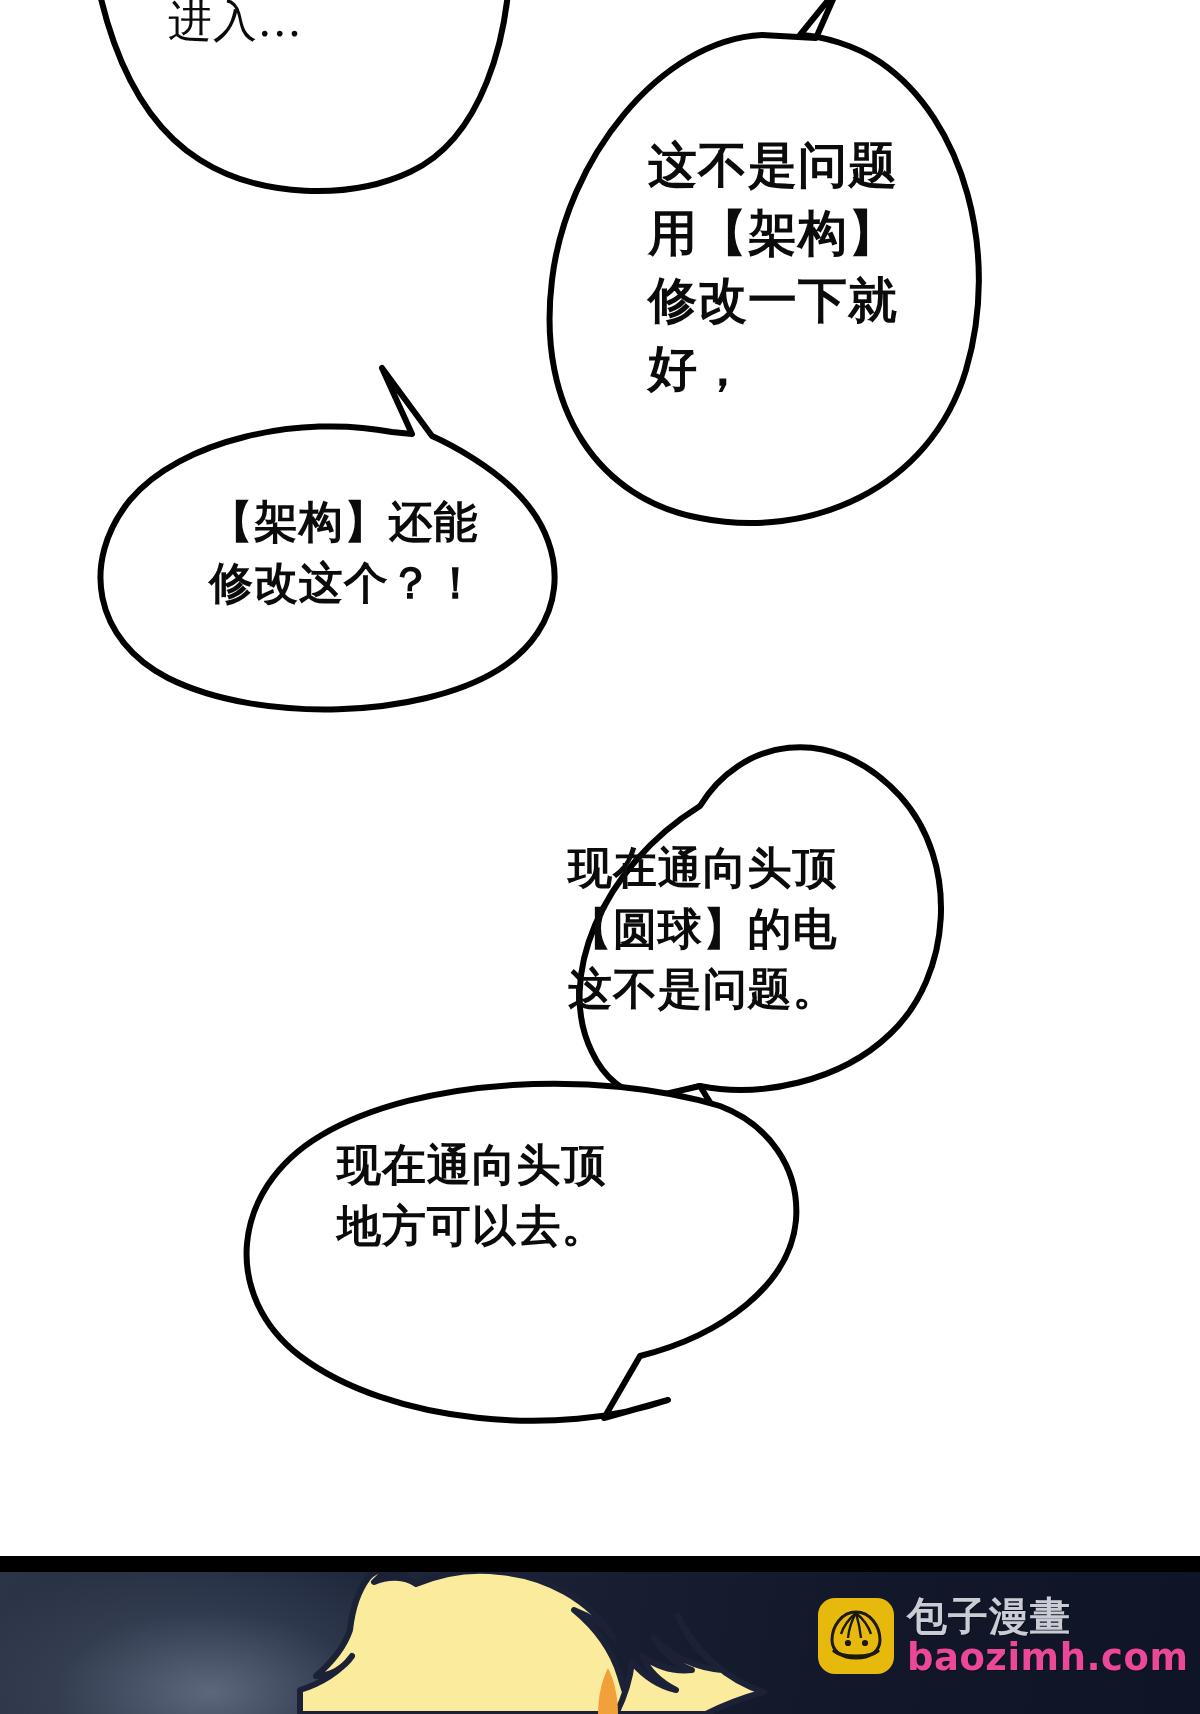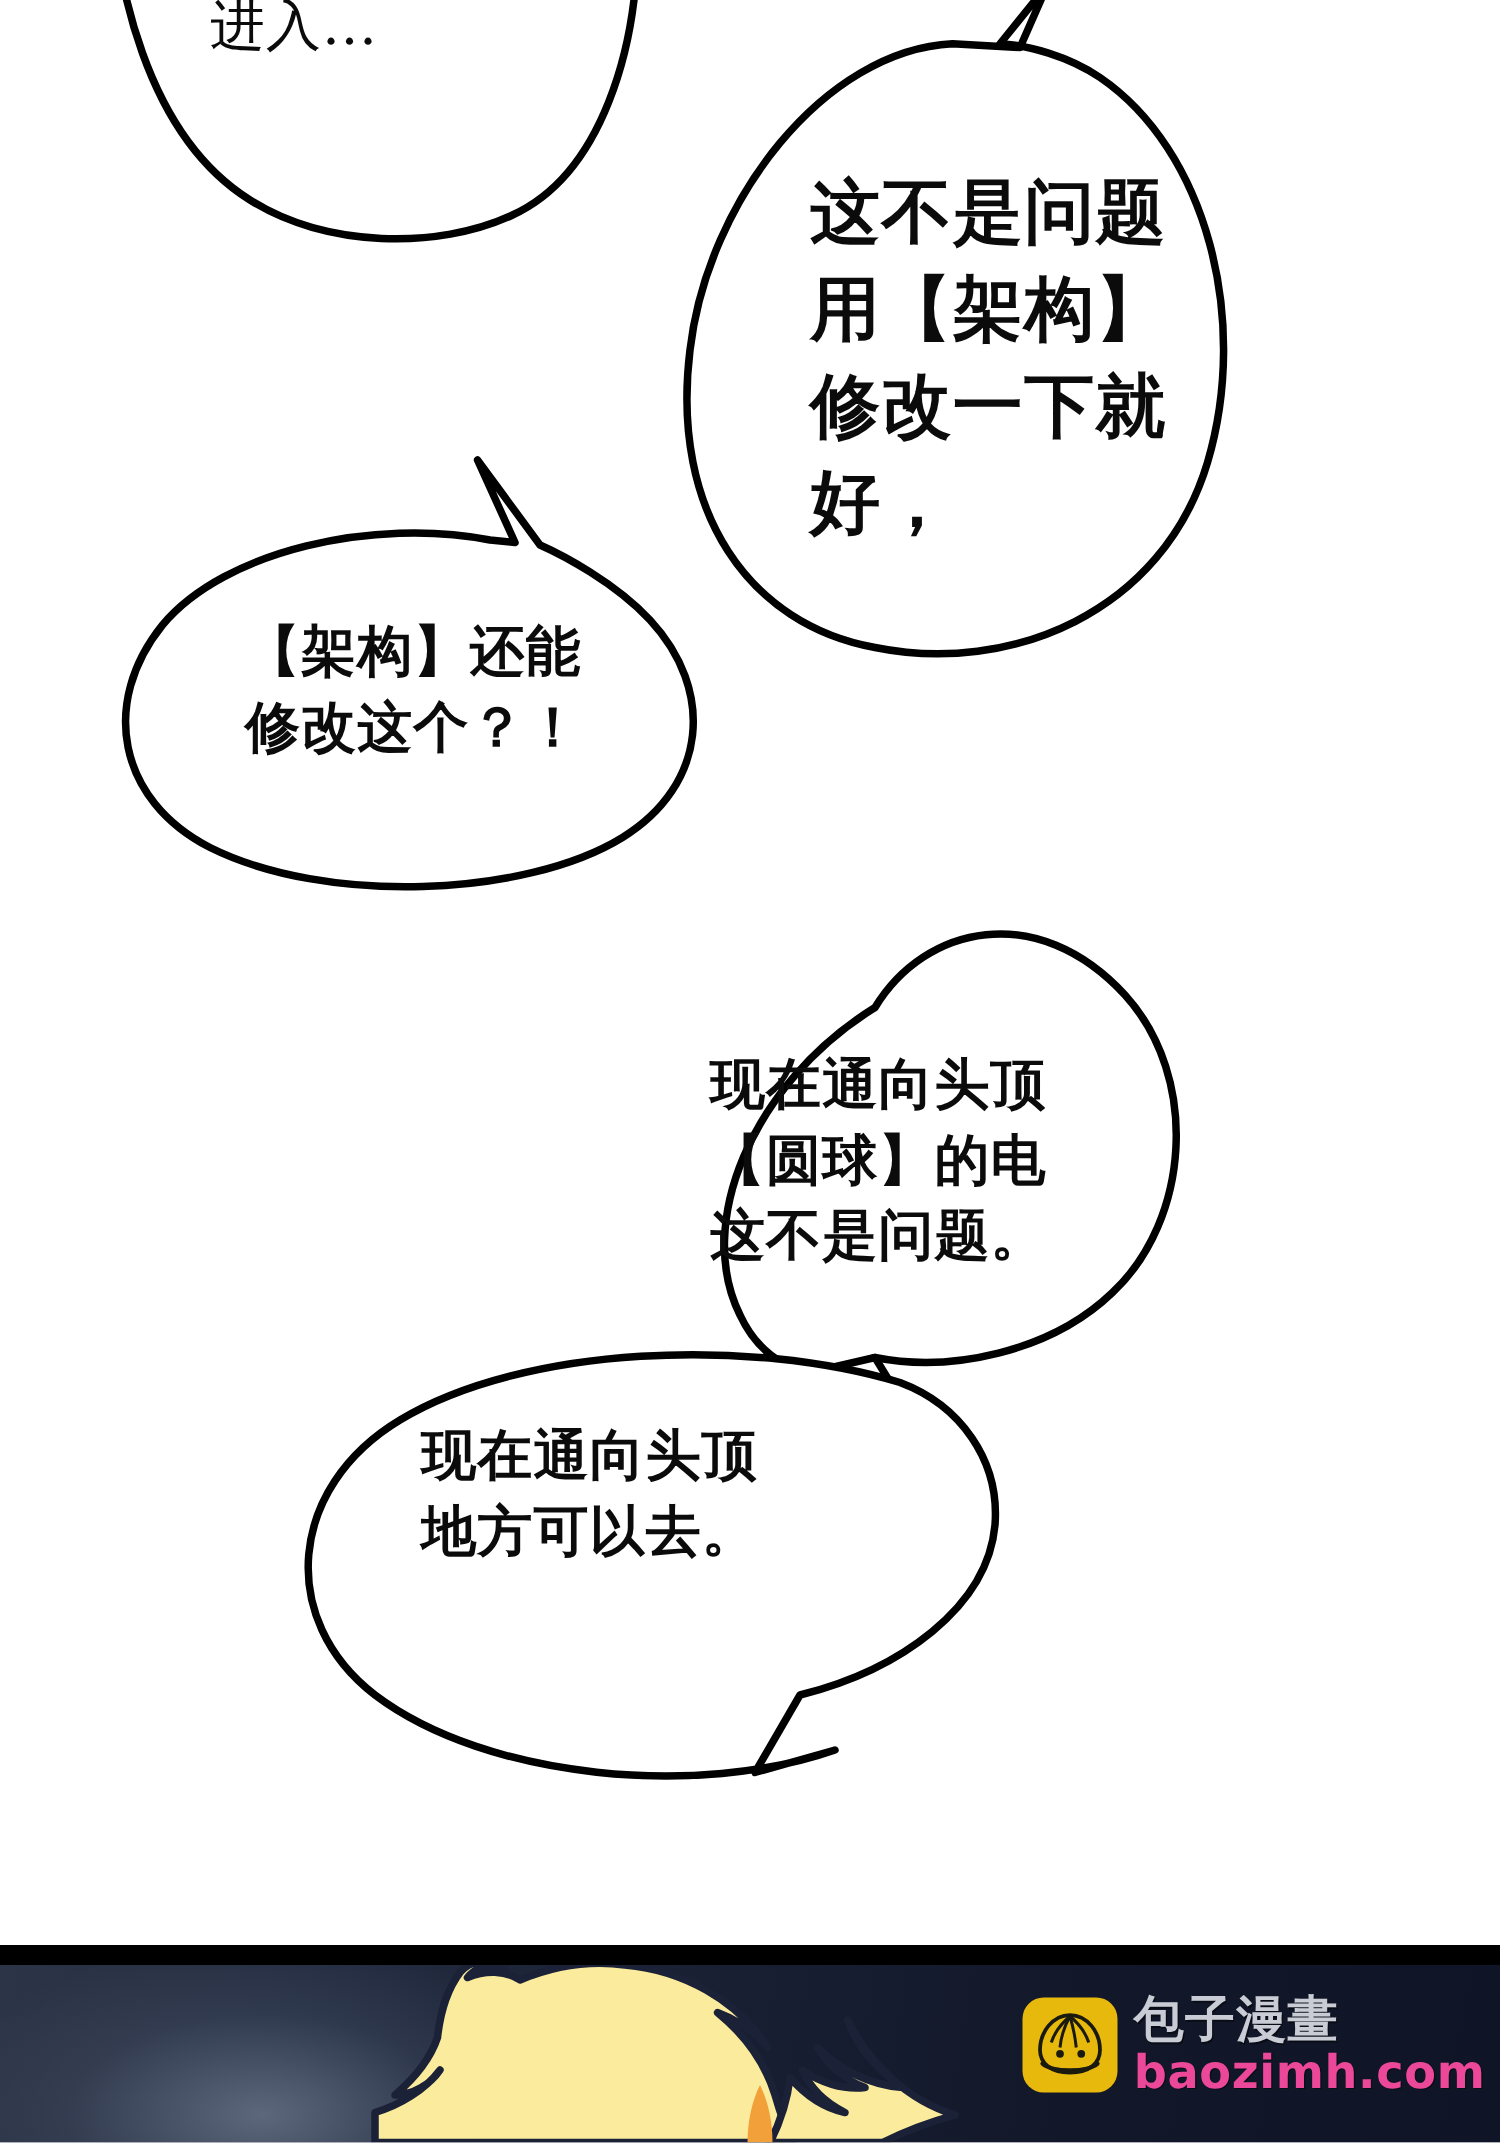--- a/index.html
+++ b/index.html
@@ -43,25 +43,25 @@
 
   #bubble1-text {
     left: 168px;
     top: -6px;
     font-size: 44px;
     line-height: 1.22;
   }
   #bubble2-text {
     left: 648px;
     top: 132px;
-    font-size: 56px;
+    font-size: 49px;
     line-height: 1.38;
   }
   #bubble3-text {
-    left: 196px;
+    left: 209px;
     top: 492px;
     font-size: 44px;
     line-height: 1.38;
   }
   #bubble4-text {
     left: 568px;
     top: 838px;
     font-size: 44px;
     line-height: 1.38;
   }

